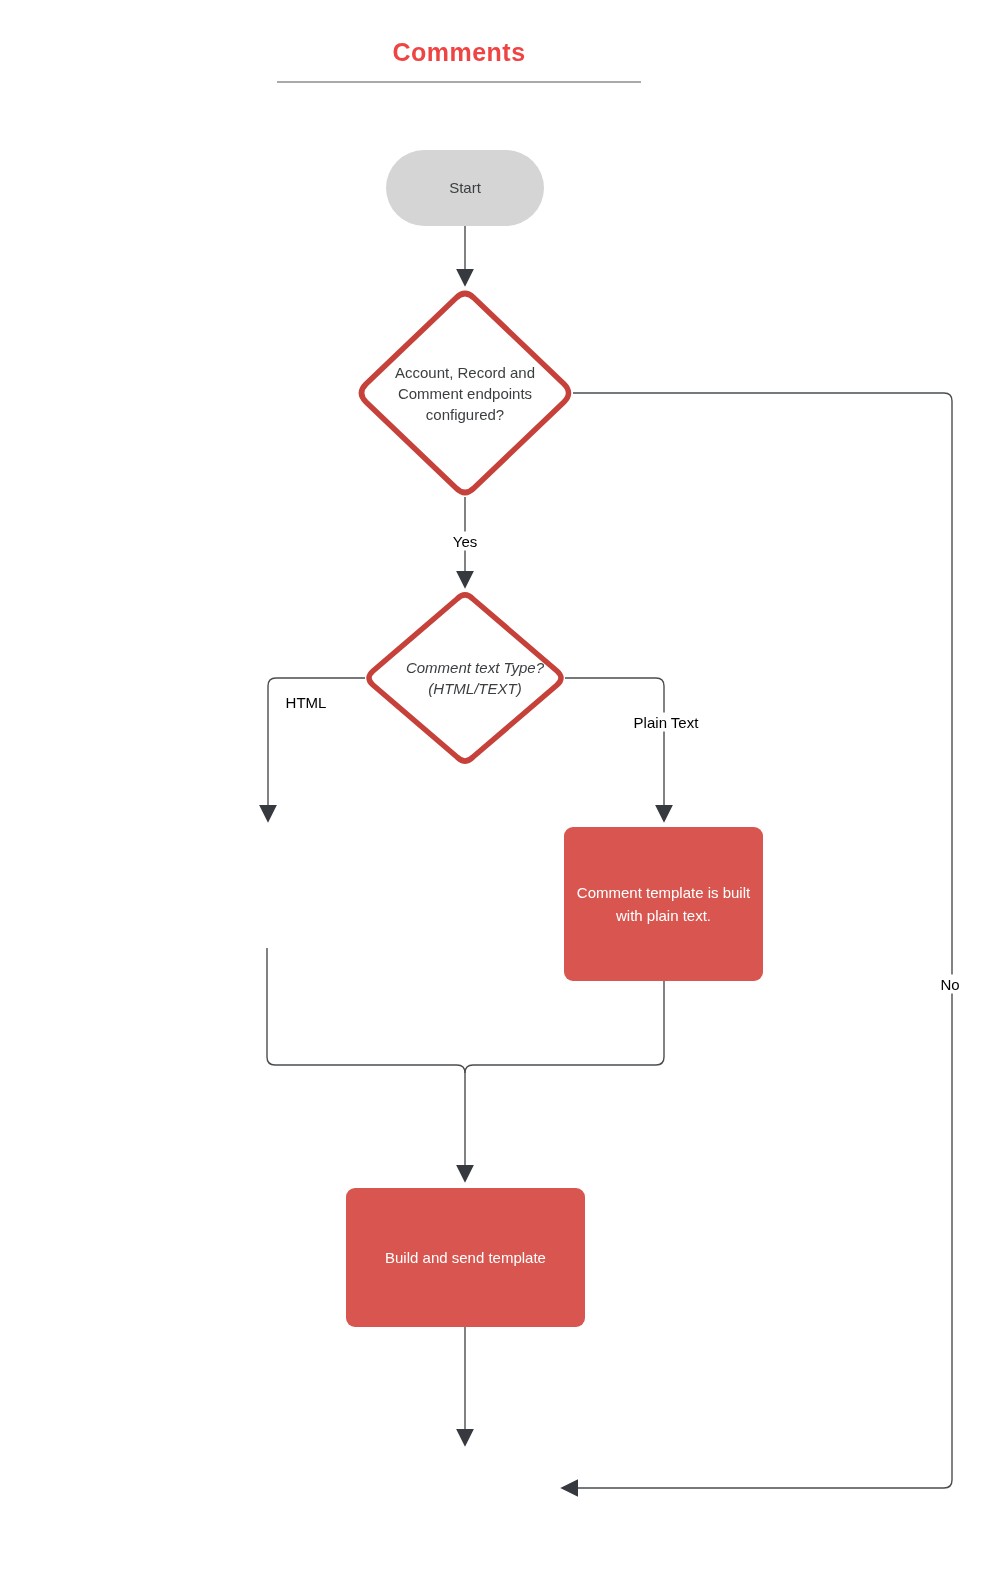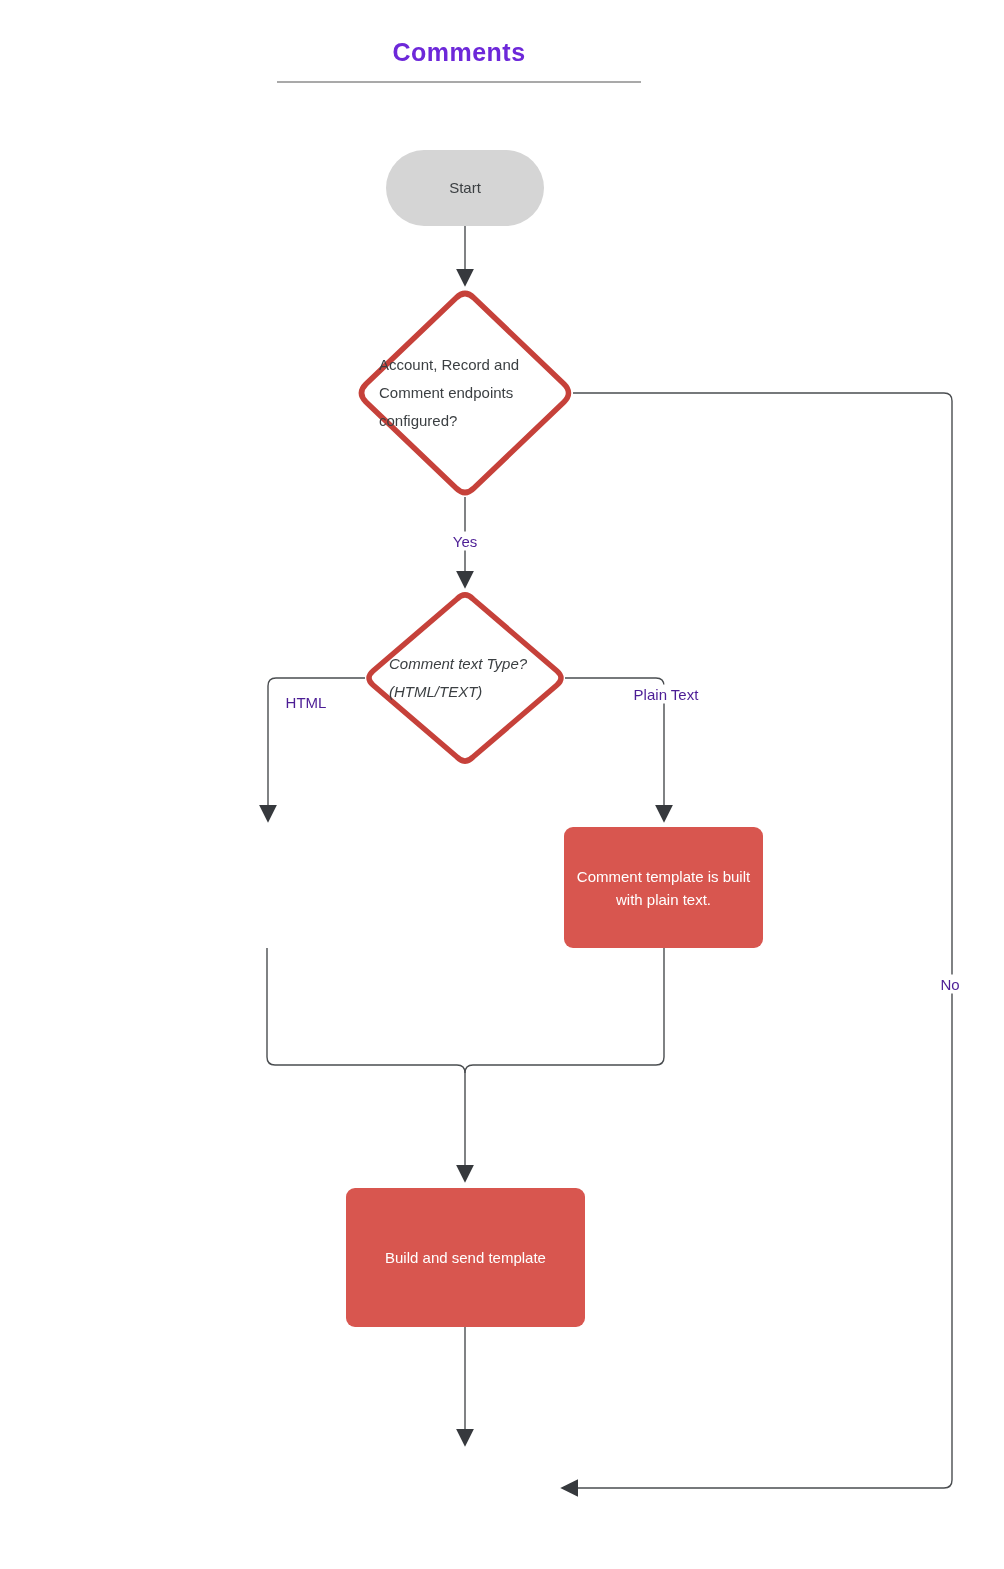--- a/index.html
+++ b/index.html
@@ -22,21 +22,21 @@
     height: 1569px;
   }
   .diagram-title {
     position: absolute;
     left: 277px;
     top: 38px;
     width: 364px;
     text-align: center;
     font-size: 25px;
     font-weight: bold;
-    color: #6d28d9;
+    color: #ef4444;
     padding-bottom: 14px;
     border-bottom: 2px solid #a9a9a9;
     letter-spacing: 0.5px;
   }
   .node {
     position: absolute;
     display: flex;
     align-items: center;
     justify-content: center;
     text-align: center;
@@ -51,48 +51,49 @@
   }
   .terminal.start { left: 386px; top: 150px; width: 158px; height: 76px; }
   .terminal.end   { left: 377px; top: 1450px; width: 180px; height: 78px; }
   .process {
     background: #d8564f;
     color: #ffffff;
     border-radius: 9px;
     line-height: 23px;
   }
   .process.box-html  { left: 167px; top: 827px; width: 200px; height: 121px; }
-  .process.box-plain { left: 564px; top: 827px; width: 199px; height: 121px; }
+  .process.box-plain { left: 564px; top: 827px; width: 199px; height: 154px; }
   .process.box-build { left: 346px; top: 1188px; width: 239px; height: 139px; }
   .process .inner, .decision-label .inner { width: 184px; }
   .decision-label {
     position: absolute;
     display: flex;
     align-items: center;
     justify-content: center;
+    text-align: center;
     font-size: 15px;
-    line-height: 28px;
+    line-height: 21px;
     color: #3b3f42;
   }
   .decision-label.d1 { left: 365px; top: 300px; width: 200px; height: 186px; }
   .decision-label.d2 { left: 375px; top: 591px; width: 200px; height: 174px; font-style: italic; }
   .decision-label .inner { width: 172px; }
   .edge-label {
     position: absolute;
     transform: translate(-50%, -50%);
     background: #ffffff;
     padding: 1px 4px;
     font-size: 15px;
-    color: #4c1d95;
+    color: #000000;
     white-space: nowrap;
   }
   .edge-label.lbl-yes   { left: 465px; top: 541px; }
   .edge-label.lbl-no    { left: 950px; top: 948px; margin-top: 36px; }
   .edge-label.lbl-html  { left: 266px; top: 702px; margin-left: 40px; }
-  .edge-label.lbl-plain { left: 666px; top: 694px; }
+  .edge-label.lbl-plain { left: 666px; top: 722px; }
 </style>
 </head>
 <body>
 
 <div class="canvas">
 
   <div class="diagram-title">Comments</div>
 
   <svg class="edges-svg" viewBox="0 0 1004 1569" xmlns="http://www.w3.org/2000/svg">
     <defs>

